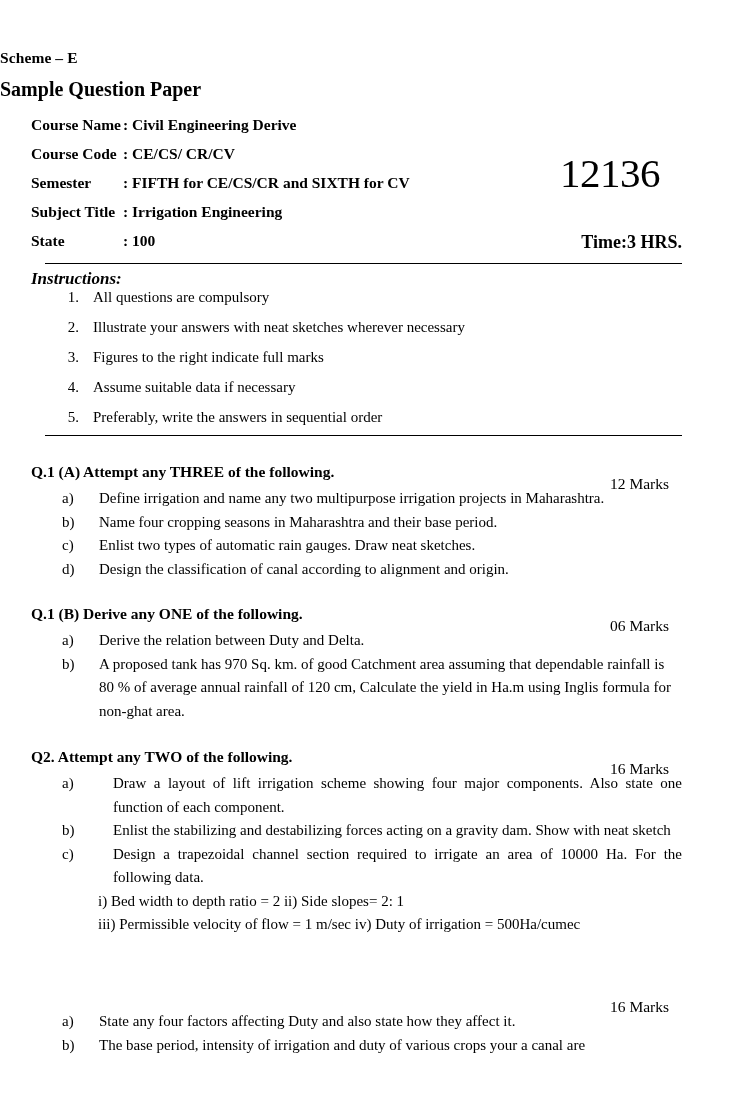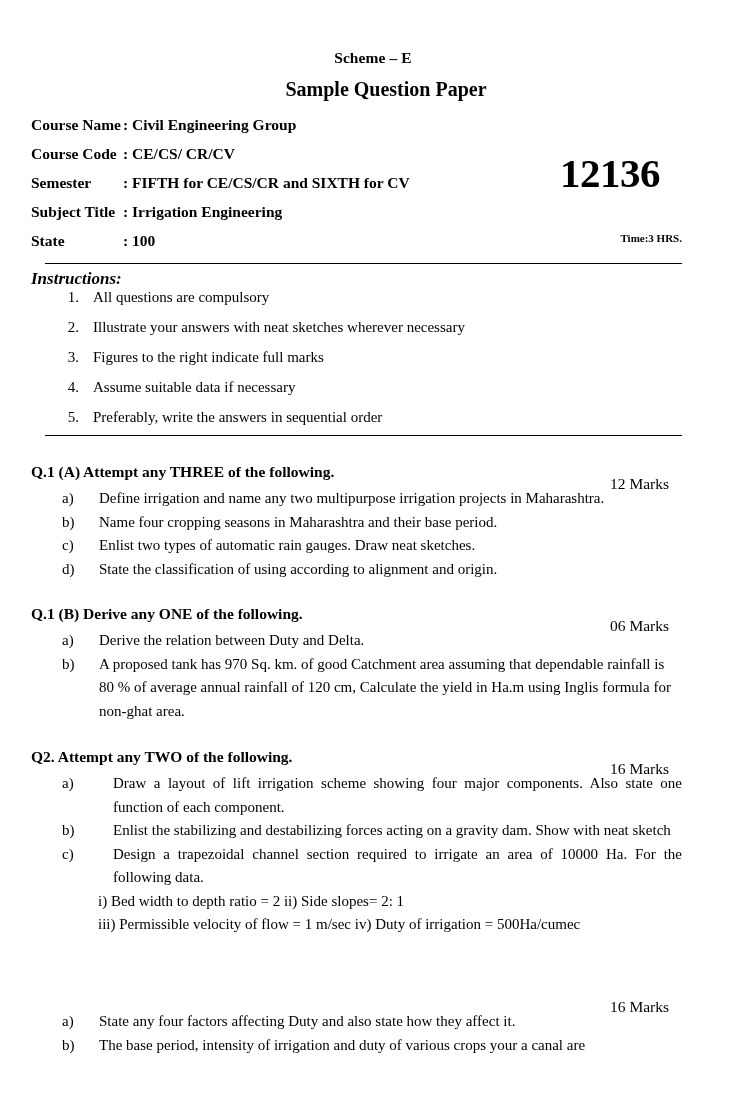--- a/index.html
+++ b/index.html
@@ -21,35 +21,33 @@
     width: 746px;
     height: 1097px;
   }
 
   
   .title-block {
     position: absolute;
     left: 0;
     top: 48px;
     width: 746px;
-    text-align: center;
     font-family: Liberation Serif, serif;
   }
   .scheme-title {
     font-size: 15.5px;
     font-weight: bold;
     letter-spacing: 0.1px;
     line-height: 20px;
   }
   .paper-title {
     font-size: 20px;
     font-weight: bold;
     line-height: 26px;
     margin-top: 8px;
-    margin-left: 26px;
   }
 
   
   .meta {
     position: absolute;
     left: 31px;
     top: 116px;
     width: 660px;
   }
   .meta-row {
@@ -68,31 +66,31 @@
     display: inline-block;
     vertical-align: top;
   }
   .paper-code {
     position: absolute;
     left: 560px;
     top: 150px;
     width: 130px;
     text-align: left;
     font-size: 41px;
-    font-weight: bold;
+    font-weight: normal;
     line-height: 46px;
     letter-spacing: -0.5px;
   }
   .time-label {
     position: absolute;
     left: 440px;
     top: 232px;
     width: 242px;
     text-align: right;
-    font-size: 11px;
+    font-size: 18px;
     font-weight: bold;
   }
 
   
   .rule {
     position: absolute;
     left: 45px;
     width: 637px;
     height: 0;
     border-top: 1.6px solid #000;
@@ -202,21 +200,21 @@
 
 <div class="page">
 
   <div class="title-block">
     <div class="scheme-title">Scheme – E</div>
     <div class="paper-title">Sample Question Paper</div>
   </div>
 
   <div class="meta">
     <div class="meta-row">
-      <span class="meta-label">Course Name</span><span class="meta-value">: Civil Engineering Group</span>
+      <span class="meta-label">Course Name</span><span class="meta-value">: Civil Engineering Derive</span>
     </div>
     <div class="meta-row">
       <span class="meta-label">Course Code</span><span class="meta-value">: CE/CS/ CR/CV</span>
     </div>
     <div class="meta-row">
       <span class="meta-label">Semester</span><span class="meta-value">: FIFTH for CE/CS/CR and SIXTH for CV</span>
     </div>
     <div class="meta-row">
       <span class="meta-label">Subject Title</span><span class="meta-value">: Irrigation Engineering</span>
     </div>
@@ -261,21 +259,21 @@
       <div class="qitem">
         <span class="marker">a)</span><span>Define irrigation and name any two multipurpose irrigation projects in Maharashtra.</span>
       </div>
       <div class="qitem">
         <span class="marker">b)</span><span>Name four cropping seasons in Maharashtra and their base period.</span>
       </div>
       <div class="qitem">
         <span class="marker">c)</span><span>Enlist two types of automatic rain gauges. Draw neat sketches.</span>
       </div>
       <div class="qitem">
-        <span class="marker">d)</span><span>State the classification of using according to alignment and origin.</span>
+        <span class="marker">d)</span><span>Design the classification of canal according to alignment and origin.</span>
       </div>
     </div>
   </div>
 
   <div class="qblock" id="q1b">
     <div class="qhead">
       <span class="qtitle">Q.1 (B) Derive any ONE of the following.</span>
       <span class="qmarks">06 Marks</span>
     </div>
     <div class="qitems">

